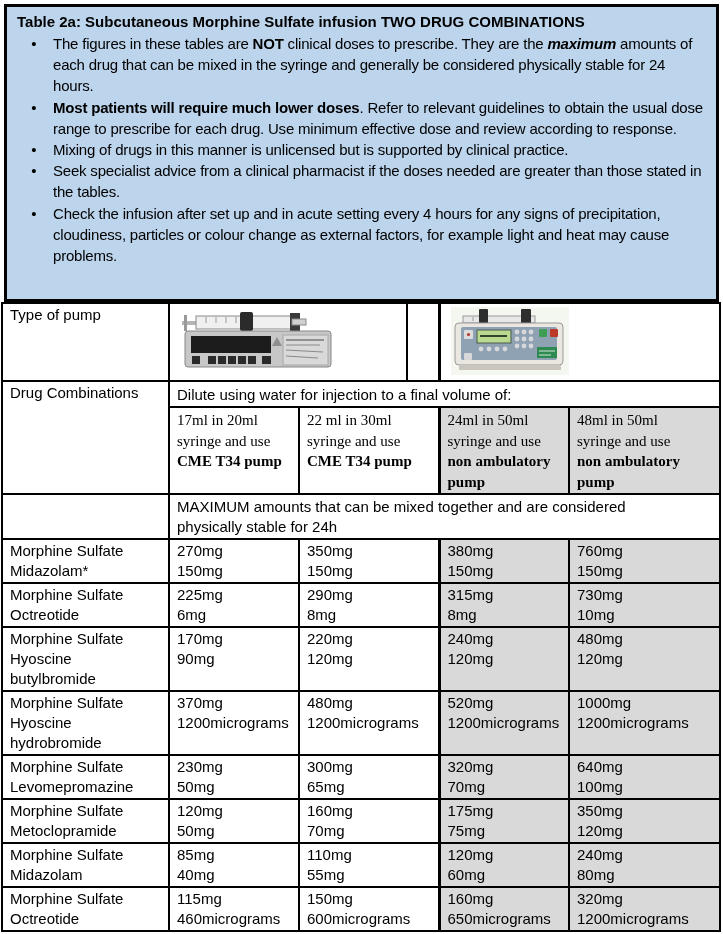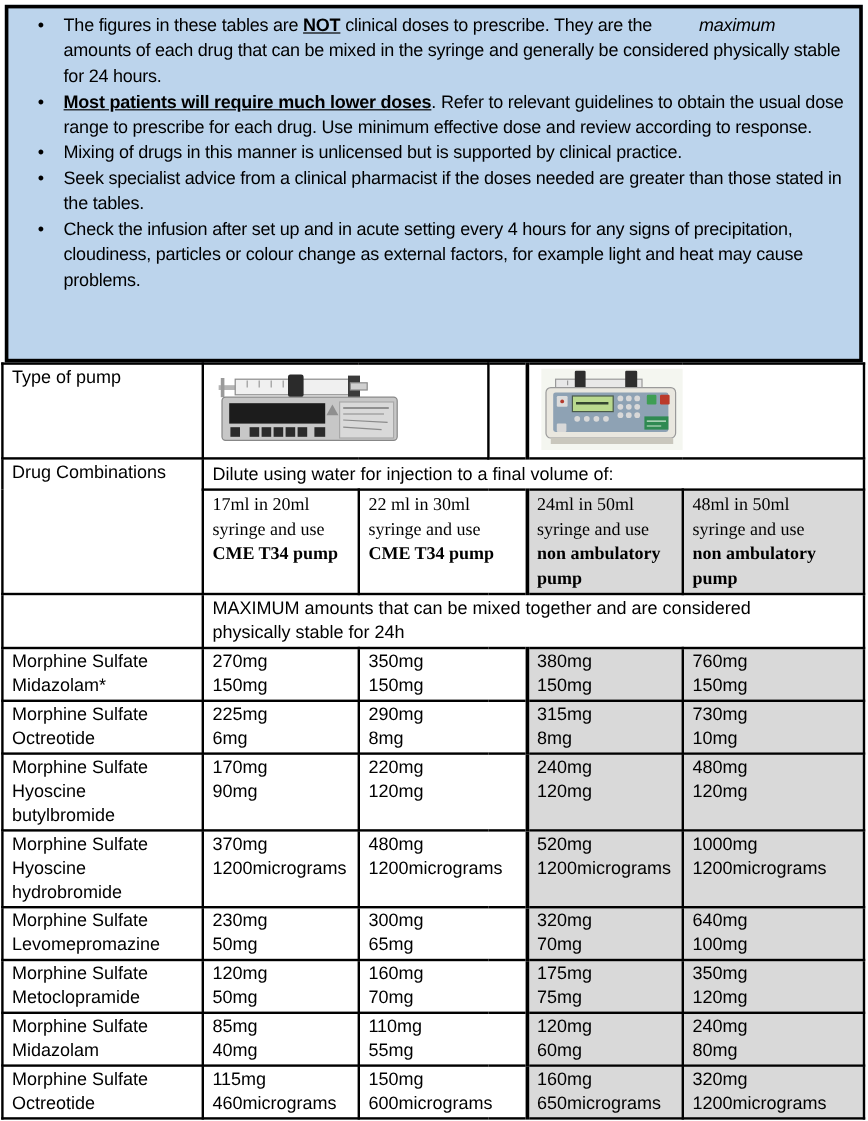--- a/index.html
+++ b/index.html
@@ -11,22 +11,22 @@
   
   .info-box{
     position:absolute;left:4px;top:4px;width:715px;height:298px;
     box-sizing:border-box;background:#BCD4EC;border:3px solid #000;
     padding:4px 8px 0 8px;overflow:hidden;
   }
   .info-title{font-weight:bold;line-height:22px;padding-left:2px;}
   .bullet{display:flex;line-height:21.2px;}
   .bullet .dot{flex:0 0 38px;text-align:center;}
   .bullet .txt{flex:1;letter-spacing:-0.2px;padding-right:2px;}
-  .b{font-weight:bold;text-decoration:underline;}
-  .bi{font-weight:normal;font-style:italic;margin-left:35px;}
+  .b{font-weight:bold;}
+  .bi{font-weight:bold;font-style:italic;}
   
   table.main{
     position:absolute;left:1px;top:302px;width:718px;
     border-collapse:collapse;table-layout:fixed;padding-left:36px;
   }
   td{
     border:2px solid #000;vertical-align:top;
     padding:1px 7px;line-height:20px;overflow:hidden;
     box-sizing:border-box;
   }
@@ -37,20 +37,21 @@
   td.imgcell{padding:0;}
   .boldline{font-weight:bold;}
   .maxnote{max-width:478px;}
   
   .footnote{position:absolute;left:9px;top:939px;line-height:21px;}
 </style>
 </head>
 <body>
 
 <div class="info-box">
+  <div class="info-title">Table 2a: Subcutaneous Morphine Sulfate infusion TWO DRUG COMBINATIONS</div>
 
   <div class="bullet">
     <span class="dot">•</span>
     <span class="txt"><span>The figures in these tables are </span><span class="b">NOT</span><span> clinical doses to prescribe. They are the </span><span class="bi">maximum</span><span> amounts of each drug that can be mixed in the syringe and generally be considered physically stable for 24 hours.</span></span>
   </div>
 
   <div class="bullet">
     <span class="dot">•</span>
     <span class="txt"><span class="b">Most patients will require much lower doses</span><span>. Refer to relevant guidelines to obtain the usual dose range to prescribe for each drug. Use minimum effective dose and review according to response.</span></span>
   </div>

